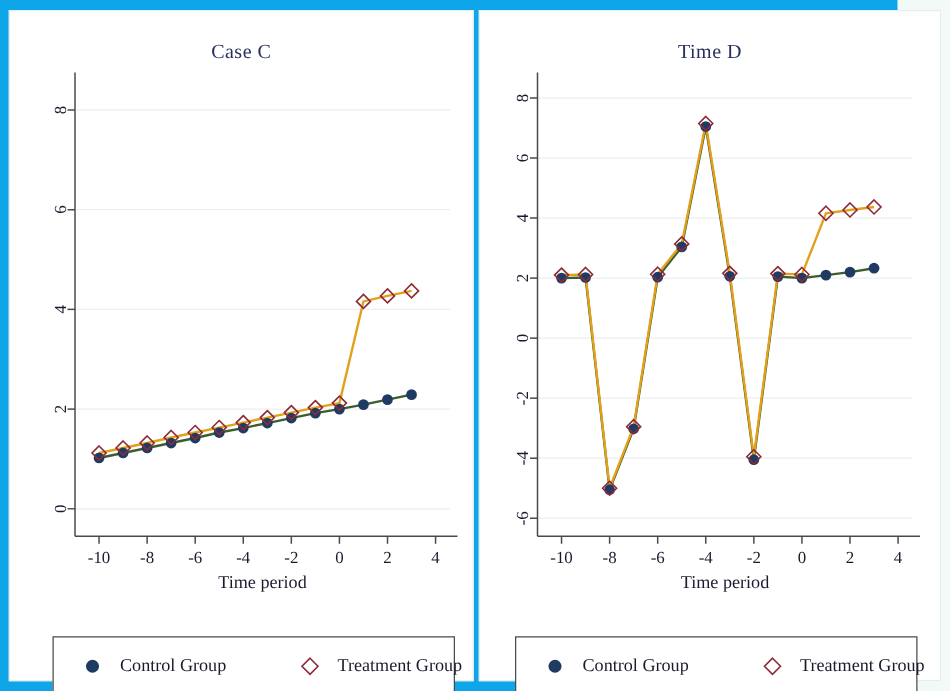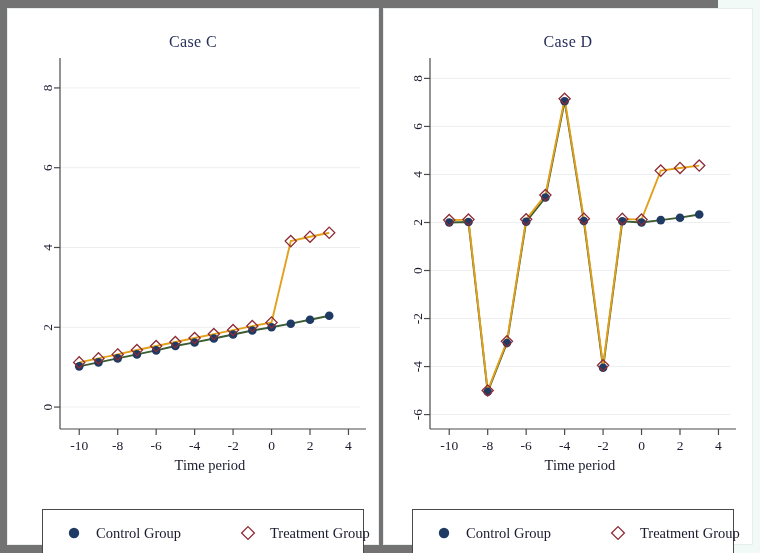--- a/index.html
+++ b/index.html
@@ -8,21 +8,21 @@
     background: #f2faf7;
     width: 760px;
     height: 553px;
     overflow: hidden;
     font-family: "Liberation Serif", serif;
   }
   #root {
     position: relative;
     width: 718px;
     height: 553px;
-    background: #737373;
+    background: #0ea5e9;
   }
   .panel {
     position: absolute;
     top: 8px;
     height: 537px;
     background: #ffffff;
     border: 1px solid #e8eef0;
     box-sizing: border-box;
   }
   #panel-case-c { left: 7px;  width: 372px; }
@@ -177,21 +177,21 @@
       <div class="legend-entry">
         <svg class="legend-marker" viewBox="0 0 18 18">
           <polygon points="9,2.6 15.4,9 9,15.4 2.6,9" fill="none" stroke="#8e2b35" stroke-width="1.3"></polygon>
         </svg>
         <span class="legend-label">Treatment Group</span>
       </div>
     </div>
   </div>
 
   <div class="panel" id="panel-case-d">
-    <div class="chart-title">Case D</div>
+    <div class="chart-title">Time D</div>
     <svg class="plot-svg" id="svg-case-d" width="370" height="470">
         <line x1="46" y1="405.5921052631579" x2="346" y2="405.5921052631579" stroke="#eceef1" stroke-width="1"></line>
         <line x1="46" y1="357.5657894736842" x2="346" y2="357.5657894736842" stroke="#eceef1" stroke-width="1"></line>
         <line x1="46" y1="309.5394736842105" x2="346" y2="309.5394736842105" stroke="#eceef1" stroke-width="1"></line>
         <line x1="46" y1="261.5131578947369" x2="346" y2="261.5131578947369" stroke="#eceef1" stroke-width="1"></line>
         <line x1="46" y1="213.48684210526315" x2="346" y2="213.48684210526315" stroke="#eceef1" stroke-width="1"></line>
         <line x1="46" y1="165.46052631578945" x2="346" y2="165.46052631578945" stroke="#eceef1" stroke-width="1"></line>
         <line x1="46" y1="117.43421052631578" x2="346" y2="117.43421052631578" stroke="#eceef1" stroke-width="1"></line>
         <line x1="46" y1="69.40789473684208" x2="346" y2="69.40789473684208" stroke="#eceef1" stroke-width="1"></line>
         <line x1="46" y1="49" x2="46" y2="420" stroke="#4a4a4a" stroke-width="1.2"></line>

